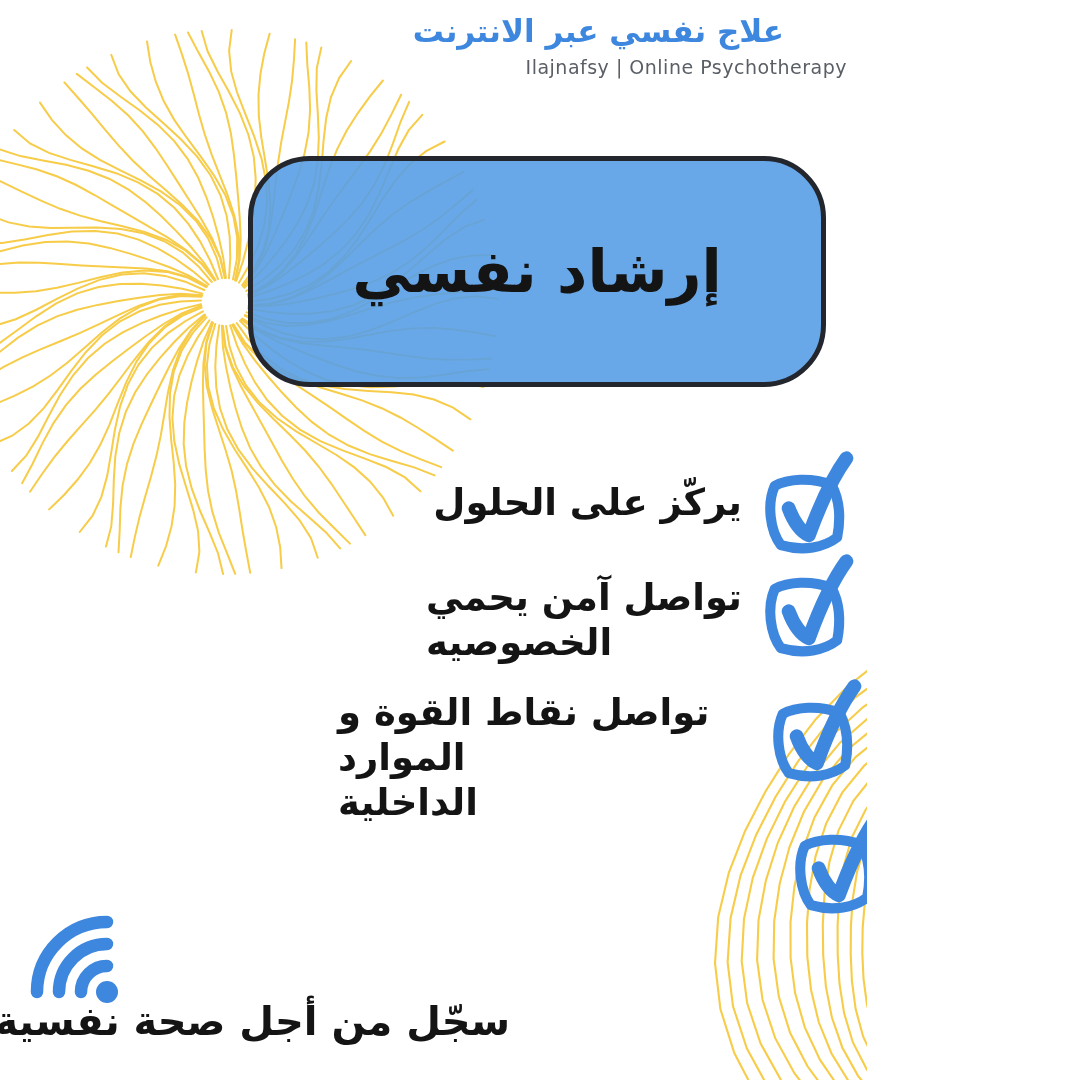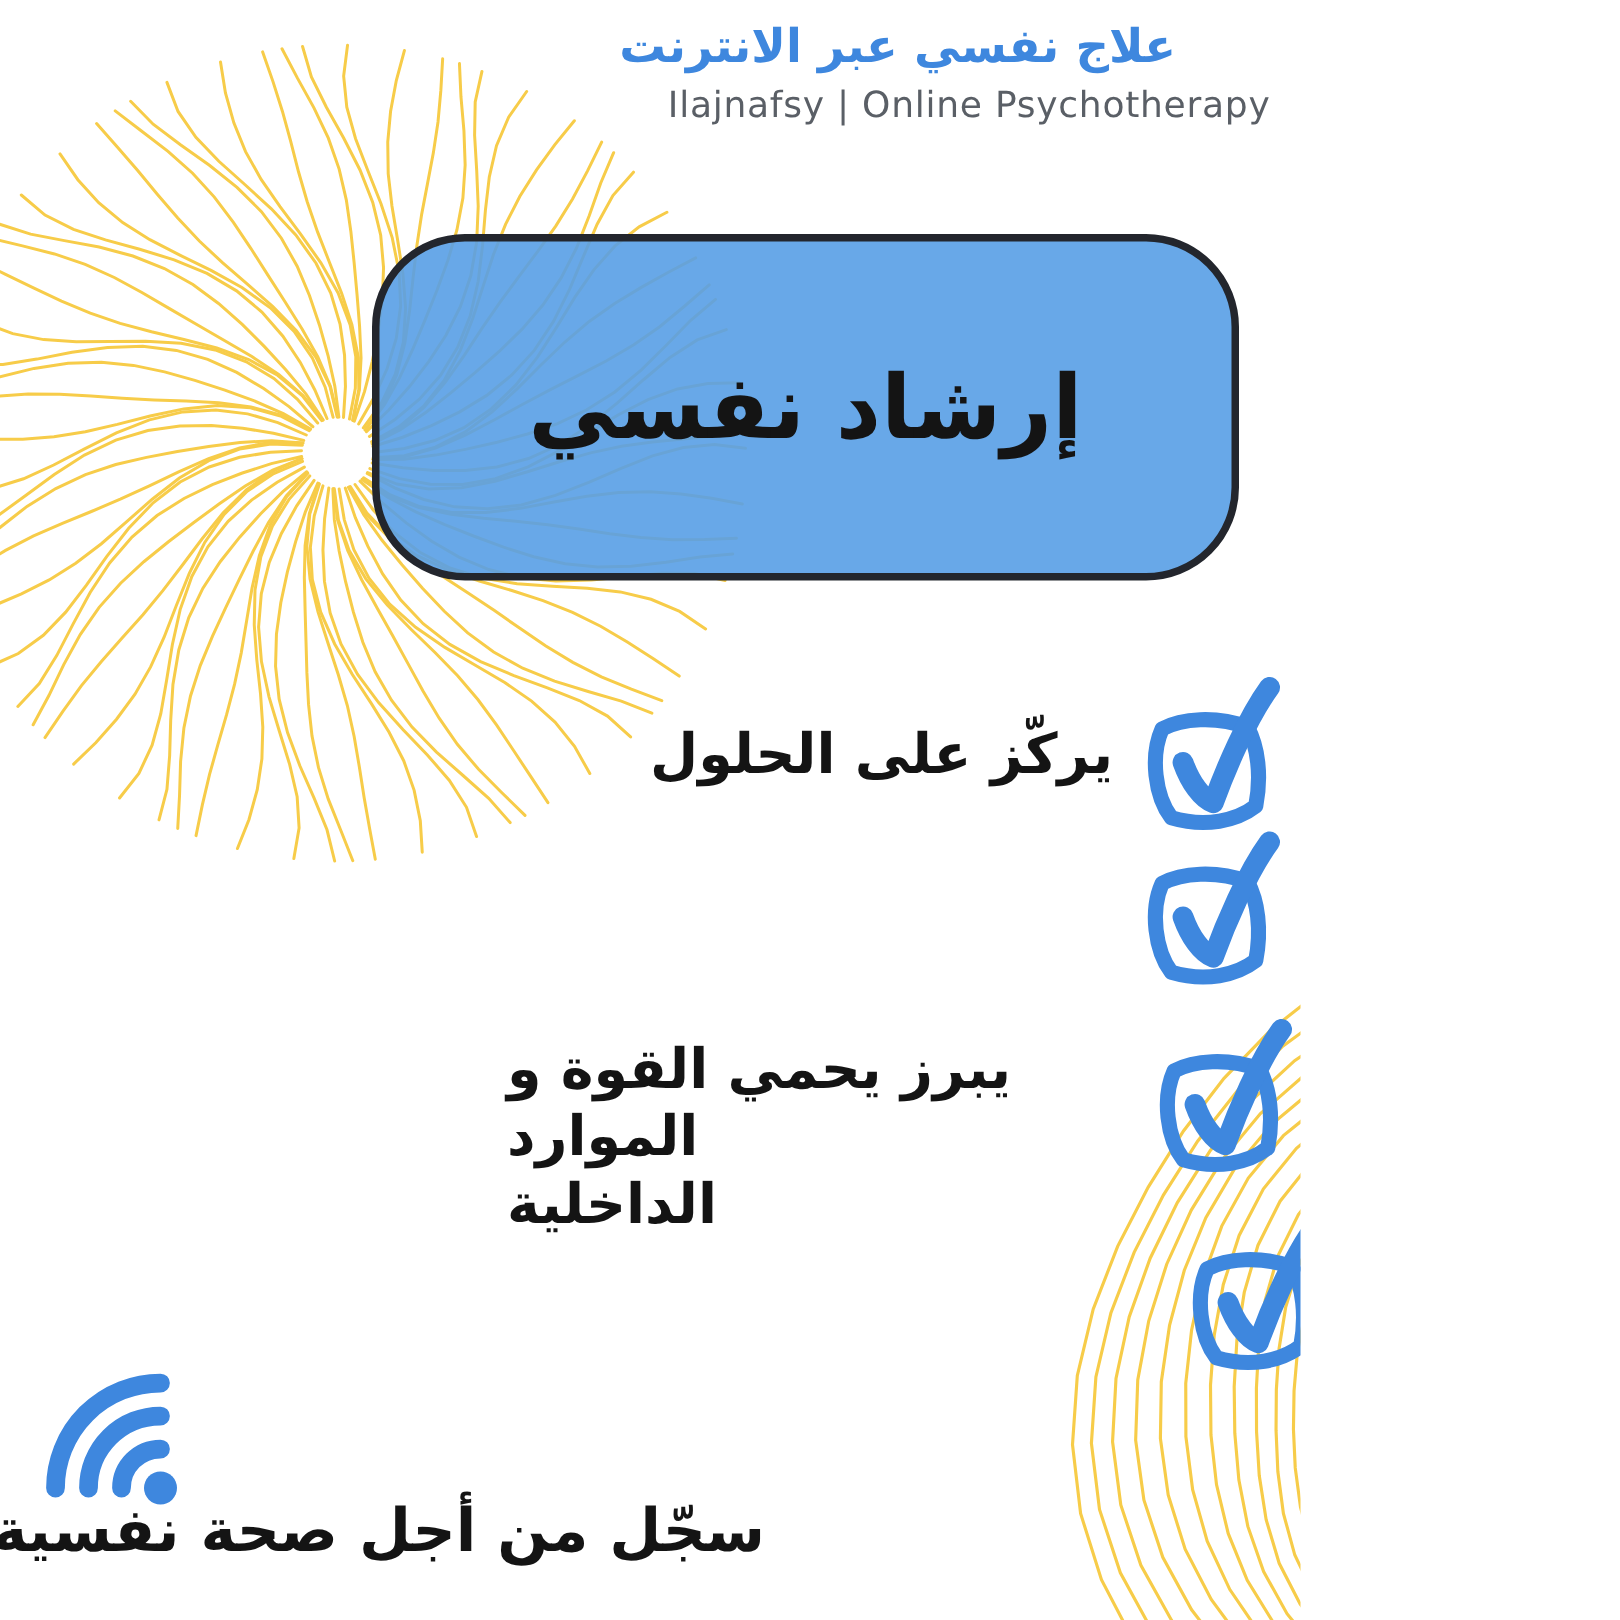--- a/index.html
+++ b/index.html
@@ -8,21 +8,21 @@
 
   
   .pattern{position:absolute;z-index:0;pointer-events:none;}
   #pattern-tl{left:-55px;top:22px;}
   #pattern-br{left:695px;top:590px;}
 
   
   .logo-mark{position:absolute;left:990px;top:-14px;z-index:3;color:var(--accent);}
   .logo-ar{position:absolute;right:83px;top:13px;z-index:3;font-size:31px;font-weight:bold;
            color:var(--accent);direction:rtl;white-space:nowrap;}
-  .logo-en{position:absolute;right:20px;top:56px;z-index:3;font-size:24px;
+  .logo-en{position:absolute;right:20px;top:56px;z-index:3;font-size:19px;
            color:var(--gray);white-space:nowrap;letter-spacing:.5px;}
 
   
   .title-card{position:absolute;left:248px;top:156px;width:578px;height:231px;z-index:2;
               box-sizing:border-box;border:5px solid var(--outline);border-radius:62px;
               background:var(--cardblue);display:flex;flex-direction:column;align-items:center;
               justify-content:center;direction:rtl;}
   .title-line{font-size:59px;font-weight:bold;color:var(--dark);line-height:1.38;text-align:center;}
 
   
@@ -170,27 +170,29 @@
 
   <ul class="checklist">
     <li class="row" id="row-0">
       <span class="txt">يركّز على الحلول</span>
       <svg class="check" width="100" height="107" viewBox="0 0 104 108">
         <path d="M 22 34 C 12 52 13 80 23 96 C 46 105 68 102 82 93 C 88 72 87 52 81 38 C 60 28 36 28 22 34 Z" fill="none" stroke="currentColor" stroke-width="10.5" stroke-linejoin="round" transform="rotate(-5 52 64)"></path>
         <path d="M 34 60 C 39 74 47 85 55 88 C 63 66 78 30 94 8" fill="none" stroke="currentColor" stroke-width="14.5" stroke-linecap="round" stroke-linejoin="round"></path>
       </svg>
     </li>
     <li class="row" id="row-1">
+      <span class="txt">تواصل آمن يحمي
+الخصوصيه</span>
       <svg class="check" width="100" height="107" viewBox="0 0 104 108">
         <path d="M 22 34 C 12 52 13 80 23 96 C 46 105 68 102 82 93 C 88 72 87 52 81 38 C 60 28 36 28 22 34 Z" fill="none" stroke="currentColor" stroke-width="10.5" stroke-linejoin="round" transform="rotate(-5 52 64)"></path>
         <path d="M 34 60 C 39 74 47 85 55 88 C 63 66 78 30 94 8" fill="none" stroke="currentColor" stroke-width="14.5" stroke-linecap="round" stroke-linejoin="round"></path>
       </svg>
     </li>
     <li class="row" id="row-2">
-      <span class="txt">يبرز يحمي القوة و الموارد
+      <span class="txt">تواصل نقاط القوة و الموارد
 الداخلية</span>
       <svg class="check" width="100" height="107" viewBox="0 0 104 108">
         <path d="M 22 34 C 12 52 13 80 23 96 C 46 105 68 102 82 93 C 88 72 87 52 81 38 C 60 28 36 28 22 34 Z" fill="none" stroke="currentColor" stroke-width="10.5" stroke-linejoin="round" transform="rotate(-5 52 64)"></path>
         <path d="M 34 60 C 39 74 47 85 55 88 C 63 66 78 30 94 8" fill="none" stroke="currentColor" stroke-width="14.5" stroke-linecap="round" stroke-linejoin="round"></path>
       </svg>
     </li>
     <li class="row" id="row-3">
       <svg class="check" width="100" height="107" viewBox="0 0 104 108">
         <path d="M 22 34 C 12 52 13 80 23 96 C 46 105 68 102 82 93 C 88 72 87 52 81 38 C 60 28 36 28 22 34 Z" fill="none" stroke="currentColor" stroke-width="10.5" stroke-linejoin="round" transform="rotate(-5 52 64)"></path>
         <path d="M 34 60 C 39 74 47 85 55 88 C 63 66 78 30 94 8" fill="none" stroke="currentColor" stroke-width="14.5" stroke-linecap="round" stroke-linejoin="round"></path>

